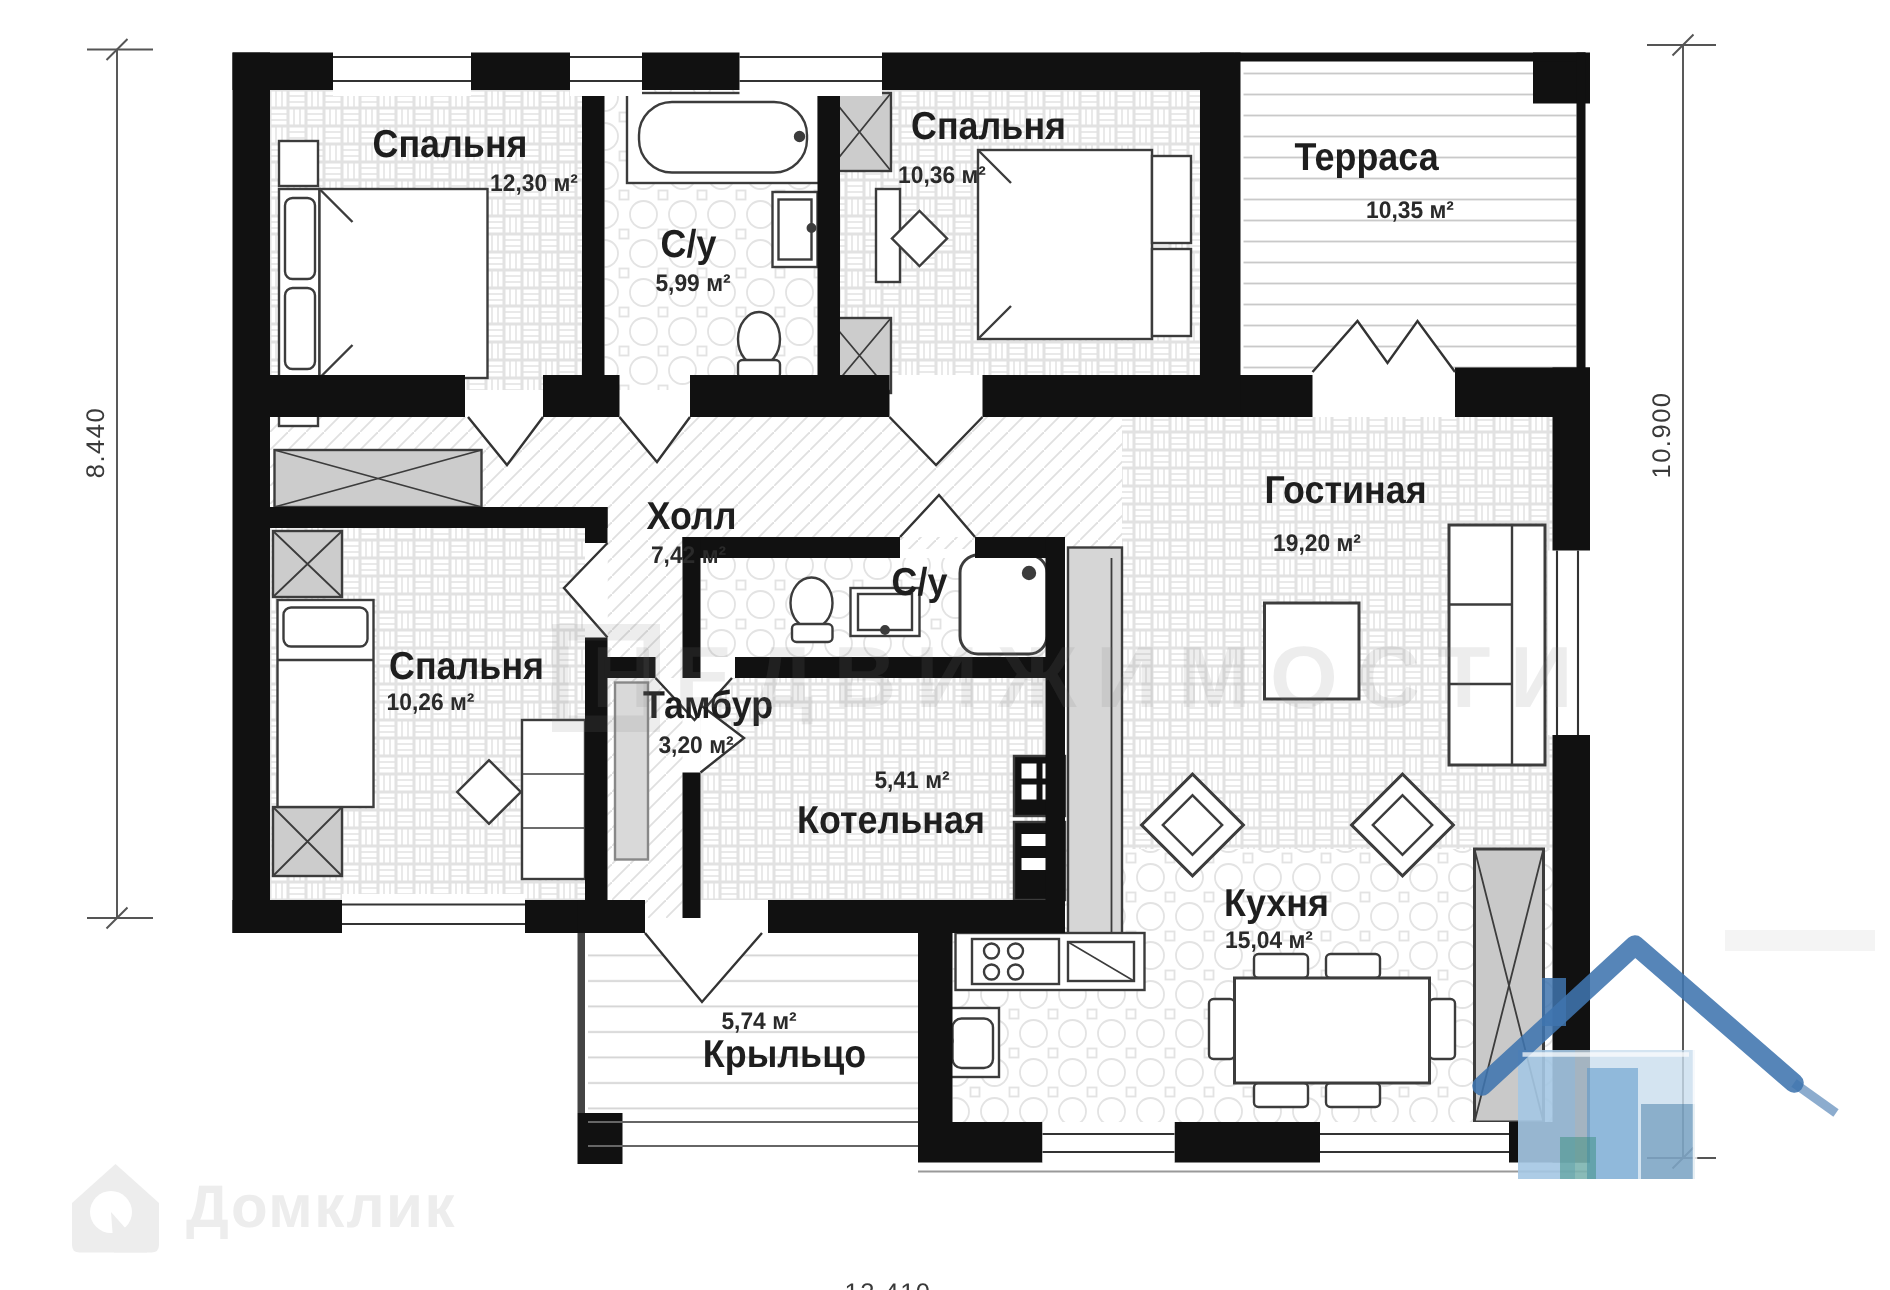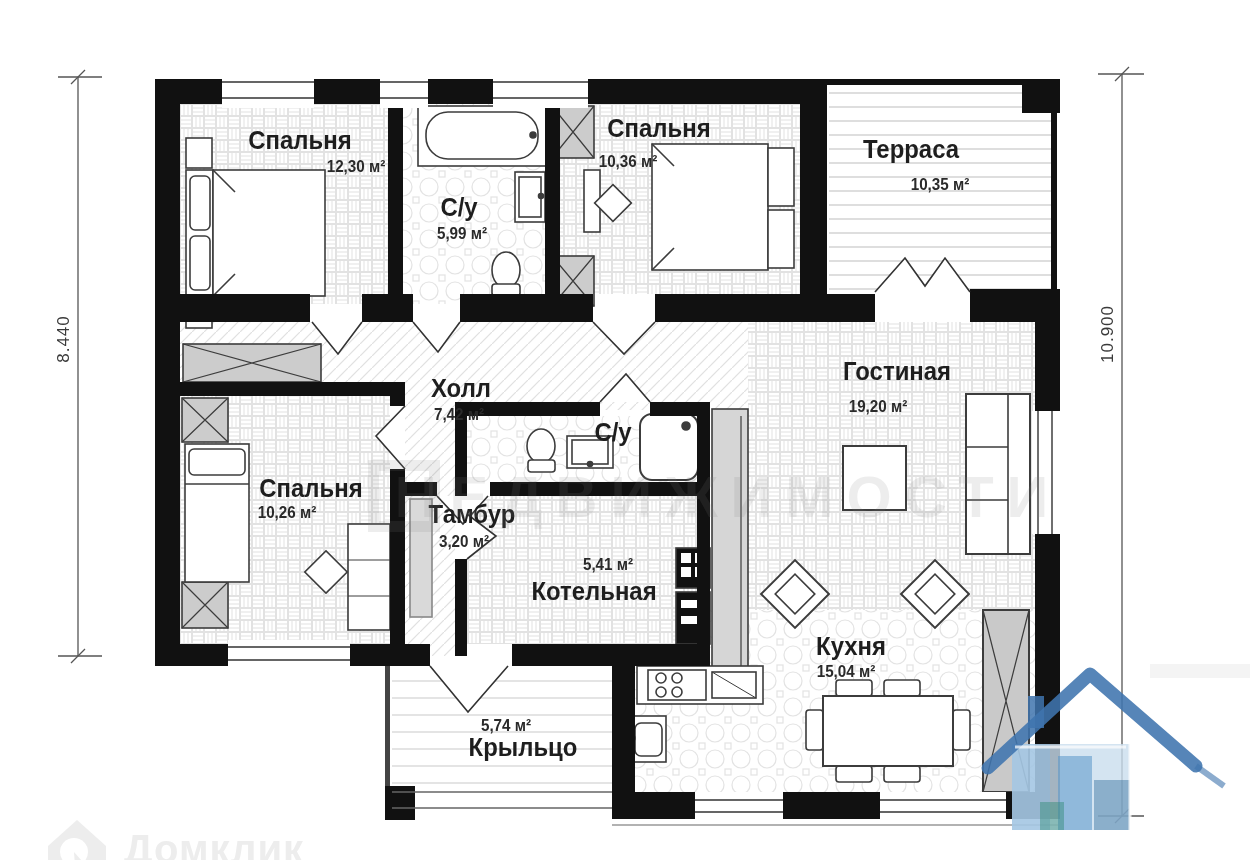--- a/index.html
+++ b/index.html
@@ -1,18 +1,18 @@
 <!DOCTYPE html>
 <html><head>
 <meta charset="utf-8">
 <style>
   html,body{margin:0;padding:0;}
   body{width:1260px;height:860px;overflow:hidden;background:#fff;position:relative;
        font-family:"Liberation Sans",sans-serif;}
-  .stage{position:absolute;inset:0;margin-top:44px;}
+  .stage{position:absolute;inset:0;}
   svg.plan{position:absolute;left:0;top:0;}
   .rn{position:absolute;transform:translate(-50%,-50%) scaleX(.92);font-size:26px;font-weight:bold;
       color:#1e1e1e;white-space:nowrap;}
   .ra{position:absolute;transform:translate(-50%,-50%) scaleX(.95);font-size:16px;font-weight:bold;
       color:#2a2a2a;white-space:nowrap;}
   .dim{position:absolute;font-size:17px;color:#3a3a3a;white-space:nowrap;letter-spacing:1px;}
   .dim.v{transform:translate(-50%,-50%) rotate(-90deg);}
   .dim.h{transform:translate(-50%,-50%);}
   .wm-center{position:absolute;left:728px;top:452px;transform:translate(-50%,-50%);
       font-size:58px;font-weight:bold;color:rgba(125,125,125,.14);letter-spacing:13px;white-space:nowrap;}

